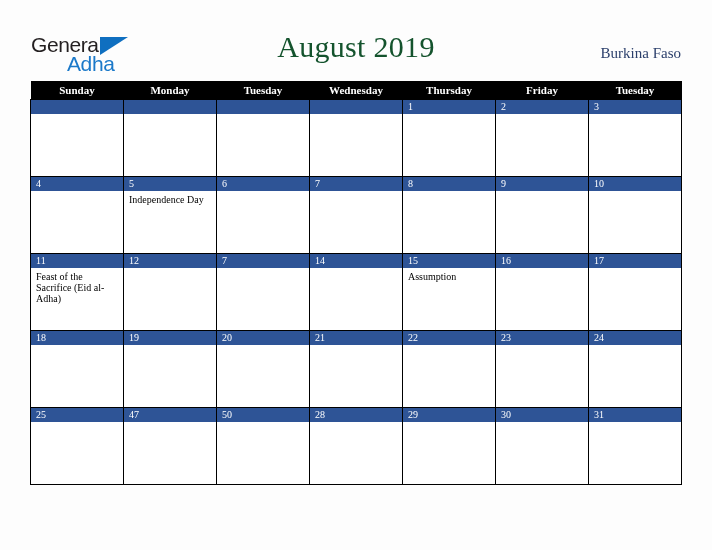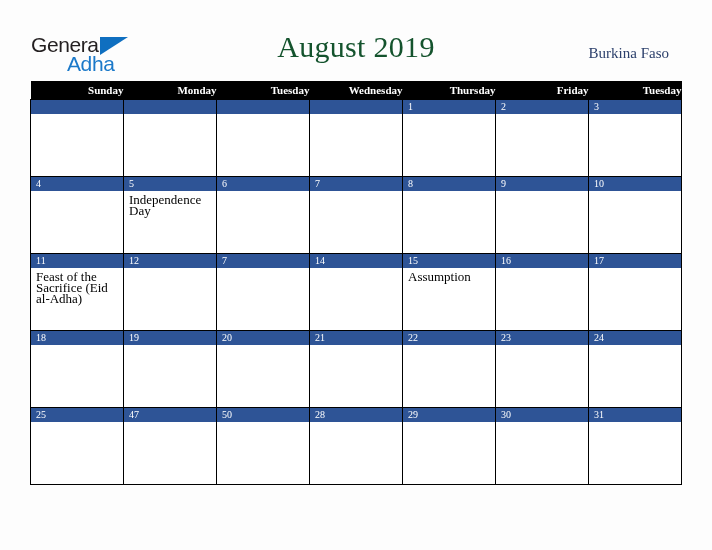--- a/index.html
+++ b/index.html
@@ -74,21 +74,21 @@
     width: 712px;
     text-align: center;
     font-family: "Liberation Serif", serif;
     font-size: 30px;
     color: #14532d;
     letter-spacing: 0.3px;
   }
 
   .country {
     position: absolute;
-    right: 43px;
+    right: 31px;
     top: 45px;
     font-family: "Liberation Serif", serif;
     font-size: 15px;
     color: #2b3f6b;
   }
 
   
   .calendar {
     position: absolute;
     left: 30px;
@@ -99,21 +99,21 @@
   }
 
   .calendar th {
     background: #000000;
     color: #ffffff;
     font-family: "Liberation Serif", serif;
     font-size: 11px;
     font-weight: bold;
     height: 18px;
     padding: 0;
-    text-align: right;
+    text-align: center;
     border: none;
   }
 
   .calendar td {
     border: 1px solid #000000;
     padding: 0;
     vertical-align: top;
     width: 93.14px;
     height: 76px;
     background: #ffffff;
@@ -140,21 +140,21 @@
   .daynum.empty {
     color: transparent;
   }
 
   .events {
     padding: 3px 3px 0 5px;
   }
 
   .event {
     font-family: "Liberation Serif", serif;
-    font-size: 13px;
+    font-size: 10px;
     line-height: 11px;
     color: #000000;
   }
 </style>
 </head>
 <body>
 
 <div class="page">
 
   <div class="header">

